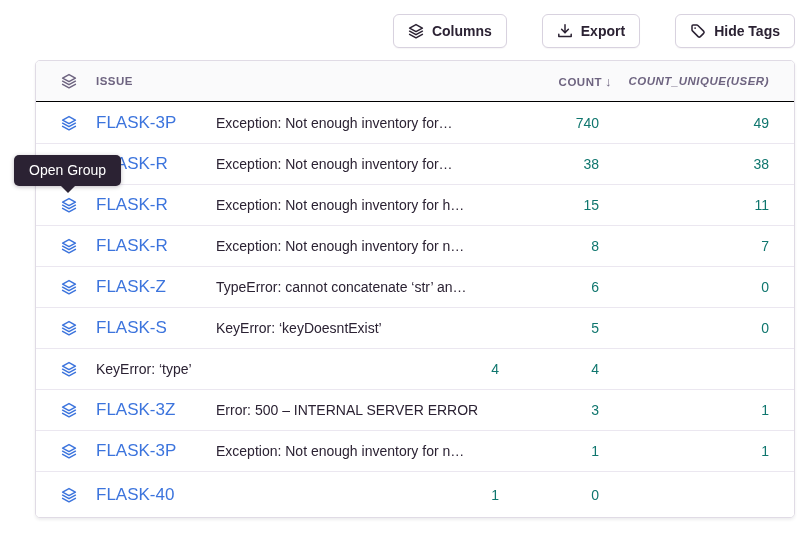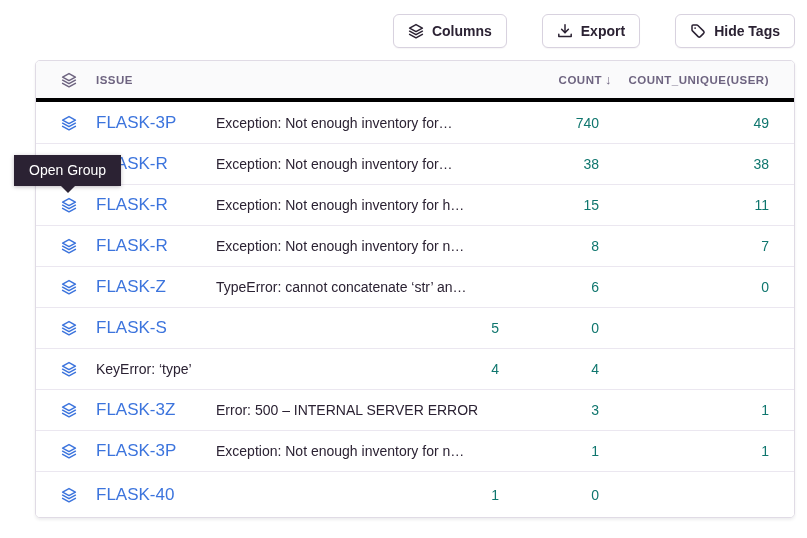--- a/index.html
+++ b/index.html
@@ -51,32 +51,32 @@
     overflow: hidden;
   }
   .grid-row {
     display: grid;
     grid-template-columns: 60px 120px 1fr 100px 170px 25px;
     align-items: center;
     height: 41px;
   }
   .thead {
     background: #fafafb;
-    border-bottom: 4px solid #000000;
+    border-bottom: 1px solid #000000;
     color: #6e6480;
   }
   .th {
     font-size: 11.5px;
     font-weight: 700;
     letter-spacing: 0.5px;
     cursor: pointer;
   }
   .cell-icon { padding-left: 25px; display: flex; align-items: center; }
   .th-count { text-align: right; white-space: nowrap; margin-right: -13px; }
-  .th-unique { text-align: right; white-space: nowrap; }
+  .th-unique { text-align: right; white-space: nowrap; font-style: italic; }
   .sort-arrow { font-size: 13px; font-weight: 400; margin-left: 3px; }
 
   .row { border-top: 1px solid #ebe7f0; background: #ffffff; }
   .row:first-child { border-top: none; }
   .row:last-child { height: 46px; }
   .cell { font-size: 14px; }
   .cell-id {
     color: #3c74dd;
     text-decoration: none;
     cursor: pointer;
@@ -90,21 +90,21 @@
 
   
   .tooltip {
     position: absolute;
     left: 14px;
     top: 155px;
     background: #2b2233;
     color: #ffffff;
     font-size: 14px;
     padding: 7px 15px 8px 15px;
-    border-radius: 0;
+    border-radius: 5px;
     box-shadow: 0 1px 4px rgba(43,34,51,0.3);
     z-index: 10;
     white-space: nowrap;
   }
   .tooltip-arrow {
     position: absolute;
     left: 46px;
     bottom: -7px;
     width: 0; height: 0;
     border-left: 8px solid transparent;
@@ -254,20 +254,21 @@
     <div class="cell cell-icon">
       <span class="layers-icon">
         <svg width="16" height="16" viewBox="0 0 16 16" fill="none" stroke="currentColor" stroke-width="1.5" stroke-linejoin="round" stroke-linecap="round">
           <path d="M8 1.6 L14.4 5.1 L8 8.6 L1.6 5.1 Z"></path>
           <path d="M1.6 8.2 L8 11.7 L14.4 8.2"></path>
           <path d="M1.6 11.3 L8 14.8 L14.4 11.3"></path>
         </svg>
       </span>
     </div>
     <a class="cell cell-id">FLASK-S</a>
+    <div class="cell cell-title">KeyError: ‘keyDoesntExist’</div>
     <div class="cell cell-count">5</div>
     <div class="cell cell-unique">0</div>
     <div></div>
   </div>
 
   <div class="grid-row row">
     <div class="cell cell-icon">
       <span class="layers-icon">
         <svg width="16" height="16" viewBox="0 0 16 16" fill="none" stroke="currentColor" stroke-width="1.5" stroke-linejoin="round" stroke-linecap="round">
           <path d="M8 1.6 L14.4 5.1 L8 8.6 L1.6 5.1 Z"></path>

